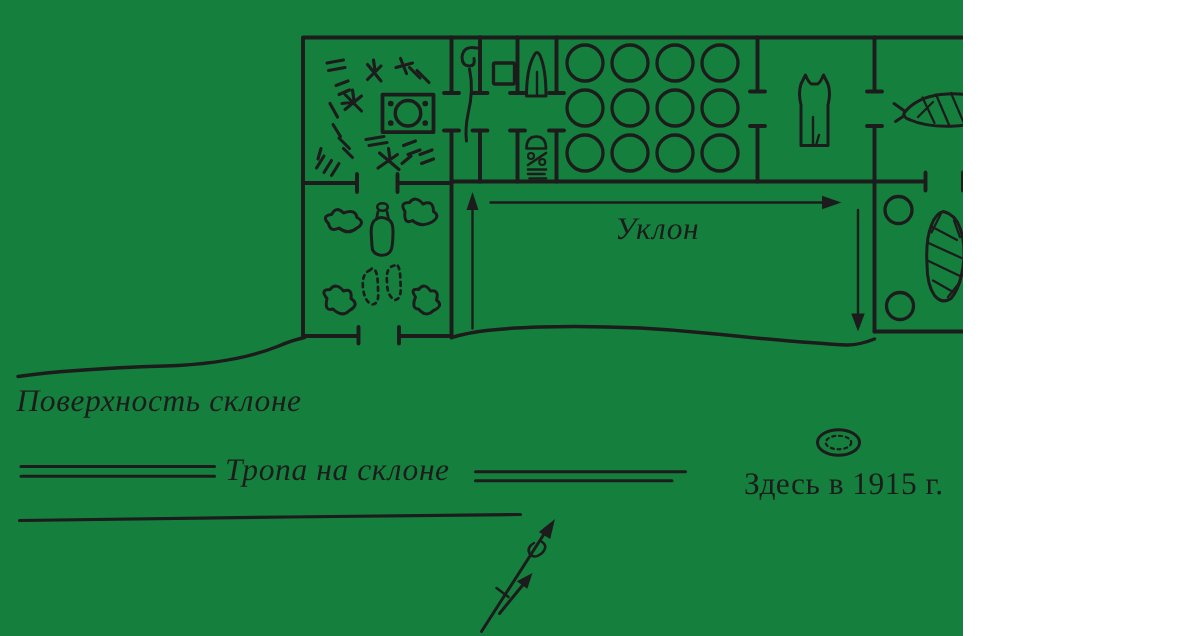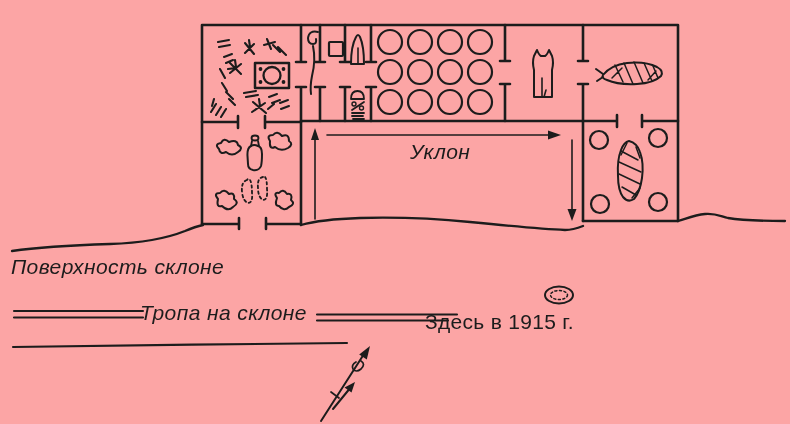--- a/index.html
+++ b/index.html
@@ -1,32 +1,32 @@
 <!DOCTYPE html>
 <html><head>
 <meta charset="utf-8">
 <style>
   html,body{margin:0;padding:0;background:#ffffff;}
   .stage{
     position:relative;
-    width:790px;height:424px;
-    background:#fca5a5;
+    width:642px;height:424px;
+    background:#15803d;
     overflow:hidden;
-    font-family:Liberation Sans, sans-serif;
+    font-family:Liberation Serif, serif;
     color:#1c1c1c;
   }
   .stage svg{position:absolute;left:0;top:0;}
   .label{position:absolute;white-space:nowrap;color:#1c1c1c;}
   .label.italic{font-style:italic;font-size:21px;letter-spacing:0.4px;}
   .label-slope{left:410px;top:140px;font-size:22px;}
   .label-rock{left:11px;top:255px;}
-  .label-path{left:140px;top:301px;}
+  .label-path{left:150px;top:301px;}
   .find-caption{
     position:absolute;left:425px;top:311px;width:275px;
-    text-align:left;font-size:21px;line-height:22px;letter-spacing:0.3px;
+    text-align:center;font-size:21px;line-height:22px;letter-spacing:0.3px;
   }
   .find-caption div{white-space:nowrap;}
 </style>
 </head>
 <body>
 
 <div class="stage">
 
 <svg width="790" height="424" viewBox="0 0 790 424" fill="none" stroke="#1c1c1c" stroke-linecap="round" stroke-linejoin="round">
 

